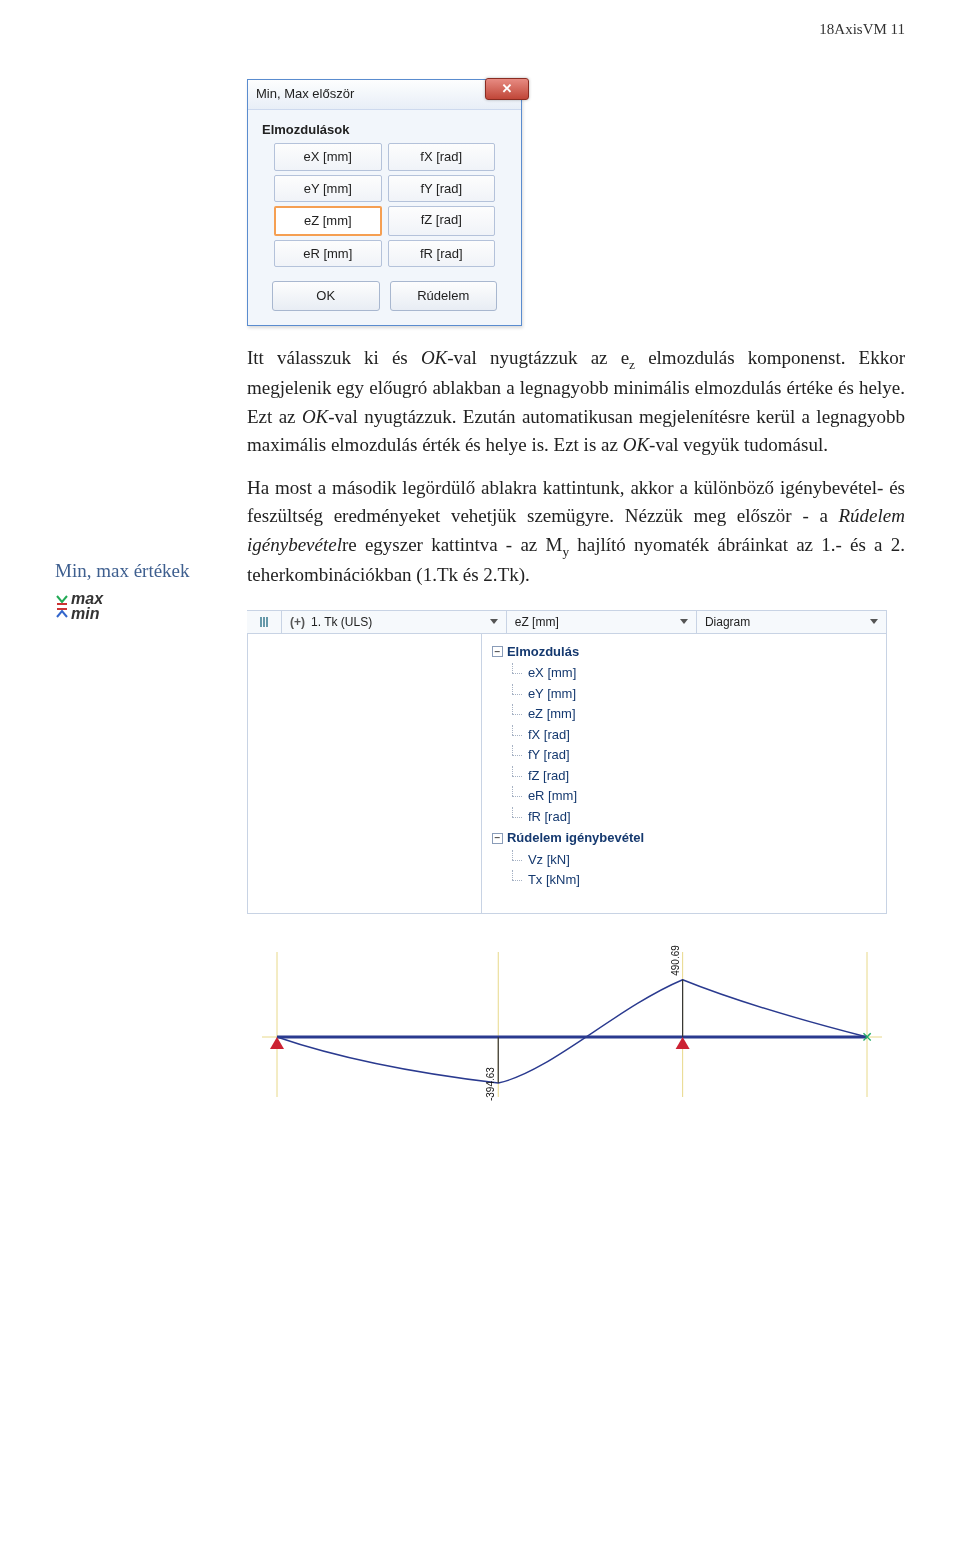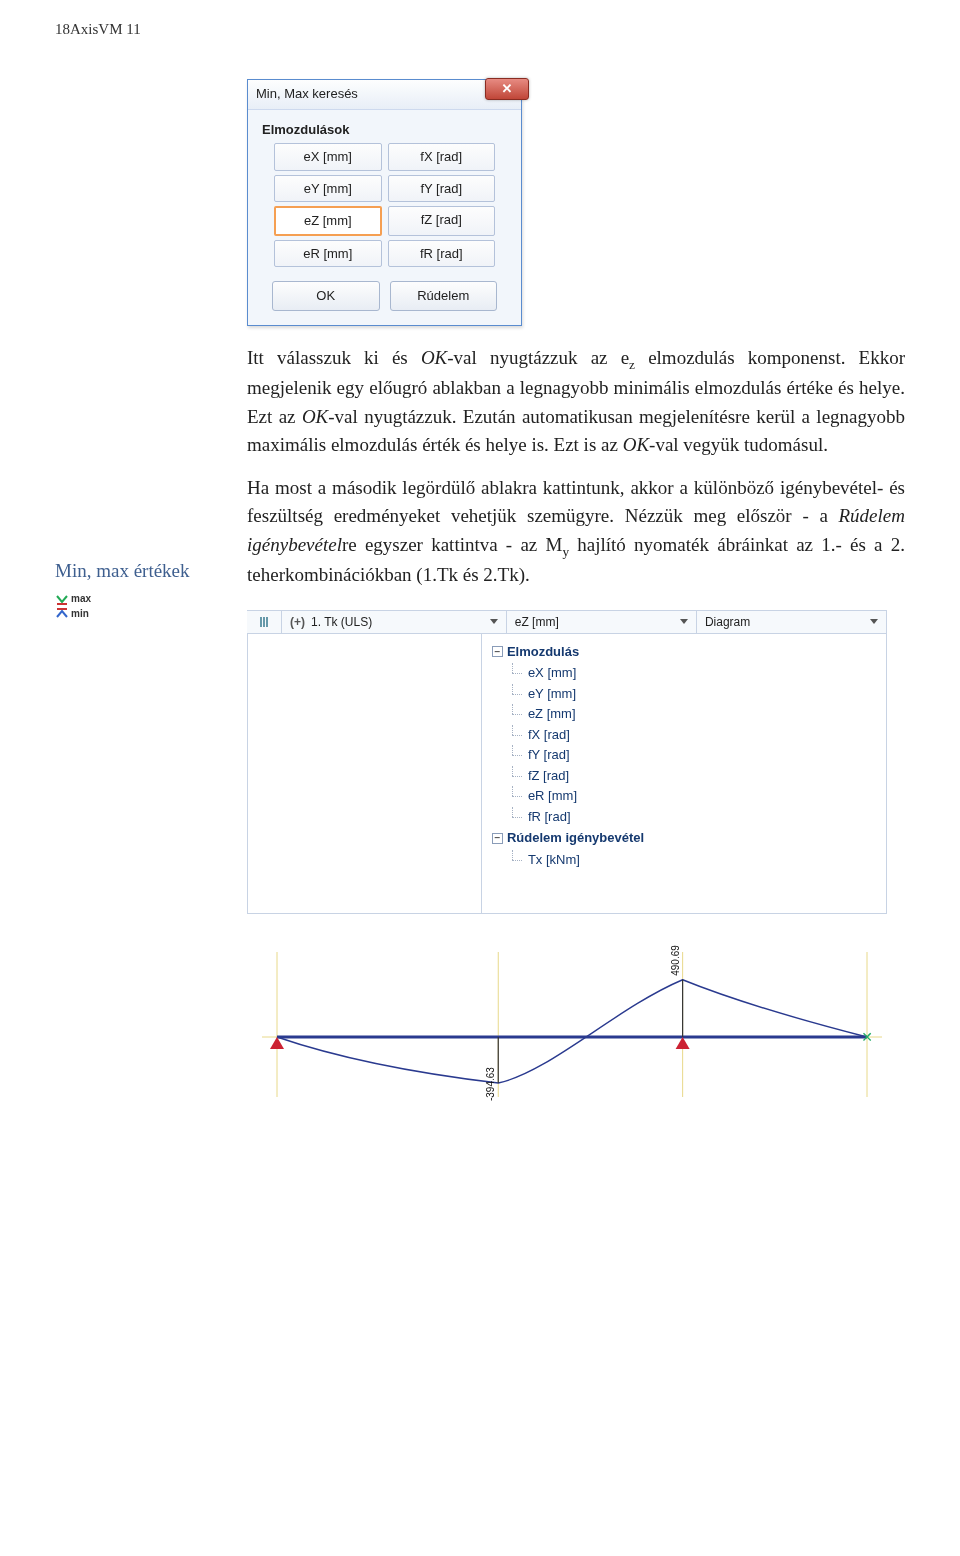--- a/index.html
+++ b/index.html
@@ -8,21 +8,21 @@
     font-size: 19px;
     line-height: 1.5;
     color: #222;
     width: 960px;
     min-height: 1556px;
     background: #fff;
     padding: 18px 55px 40px 55px;
   }
   .header-row {
     display: flex;
-    justify-content: flex-start;
+    justify-content: flex-end;
     font-size: 15px;
     color: #333;
     margin-bottom: 28px;
   }
   .content-row {
     display: flex;
     gap: 22px;
     align-items: center;
   }
   .side-col {
@@ -35,21 +35,21 @@
     margin-top: 6px;
   }
   .side-icons .line {
     display: flex;
     align-items: center;
     gap: 2px;
     margin: 1px 0;
     height: 14px;
   }
   .side-icons svg { display:block; }
-  .side-icons .lbl { font-family: Verdana, sans-serif; font-size: 10px; font-weight:bold; color:#333; }
+  .side-icons .lbl { font-family: Verdana, sans-serif; font-size: 16px; font-weight:bold; color:#333;font-style:italic; }
   .main-col { flex: 1; }
   .main-col p { text-align: justify; margin-bottom: 14px; }
   .main-col em { font-style: italic; }
   .sub { font-size: 0.7em; vertical-align: sub; }
 
   
   .dialog {
     width: 275px;
     border: 1px solid #5a8ccf;
     background: #f2f6fb;
@@ -194,21 +194,21 @@
         </svg>
         <span class="lbl">min</span>
       </div>
     </div>
   </div>
 
   <div class="main-col">
 
     <div class="dialog">
       <div class="dlg-title">
-        <span>Min, Max keresés</span>
+        <span>Min, Max először</span>
         <div class="dlg-close">
           <span>✕</span>
         </div>
       </div>
       <div class="dlg-body">
         <div class="dlg-sub">Elmozdulások</div>
         <div class="dlg-grid" id="dlg-grid">
             <div class="cell">eX [mm]</div>
             <div class="cell">fX [rad]</div>
             <div class="cell">eY [mm]</div>
@@ -275,20 +275,21 @@
                   <li>eR [mm]</li>
                   <li>fR [rad]</li>
                 </ul>
             </div>
             <div class="grp">
               <div class="grp-lbl">
                 <span class="sq">−</span>
                 <span>Rúdelem igénybevétel</span>
               </div>
               <ul id="tree-g2">
+                  <li>Vz [kN]</li>
                   <li>Tx [kNm]</li>
                 </ul>
             </div>
 
           </div>
         </div>
       </div>
     </div>
 
     <div class="chart-wrap">

